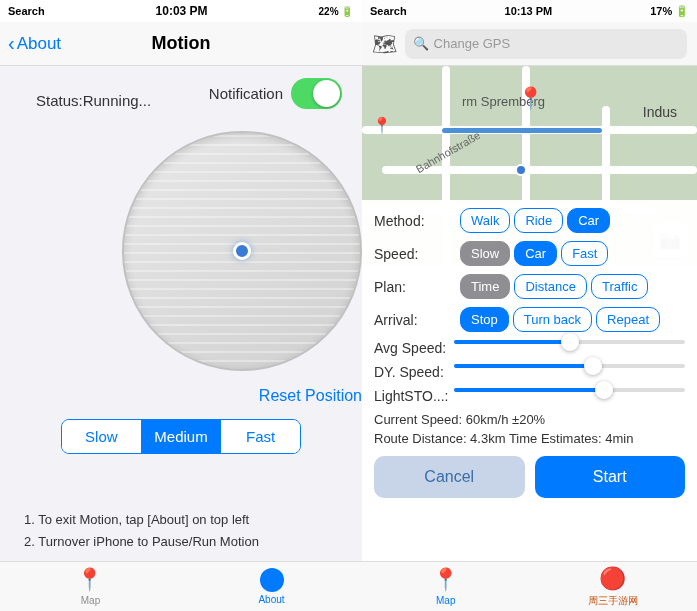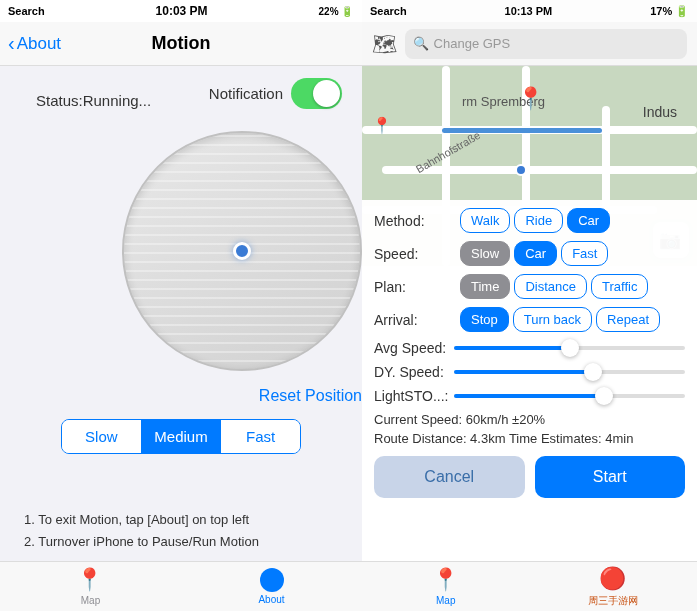--- a/index.html
+++ b/index.html
@@ -358,21 +358,20 @@
       color: #fff;
     }
     .seg-btn.active-gray {
       background: #8e8e93;
       color: #fff;
       border-color: #8e8e93;
     }
 
     .slider-row {
       display: flex;
-      align-items: center;
       margin-bottom: 8px;
     }
     .slider-label {
       width: 80px;
       font-size: 14px;
       color: #333;
       flex-shrink: 0;
     }
     .slider-track {
       flex: 1;

